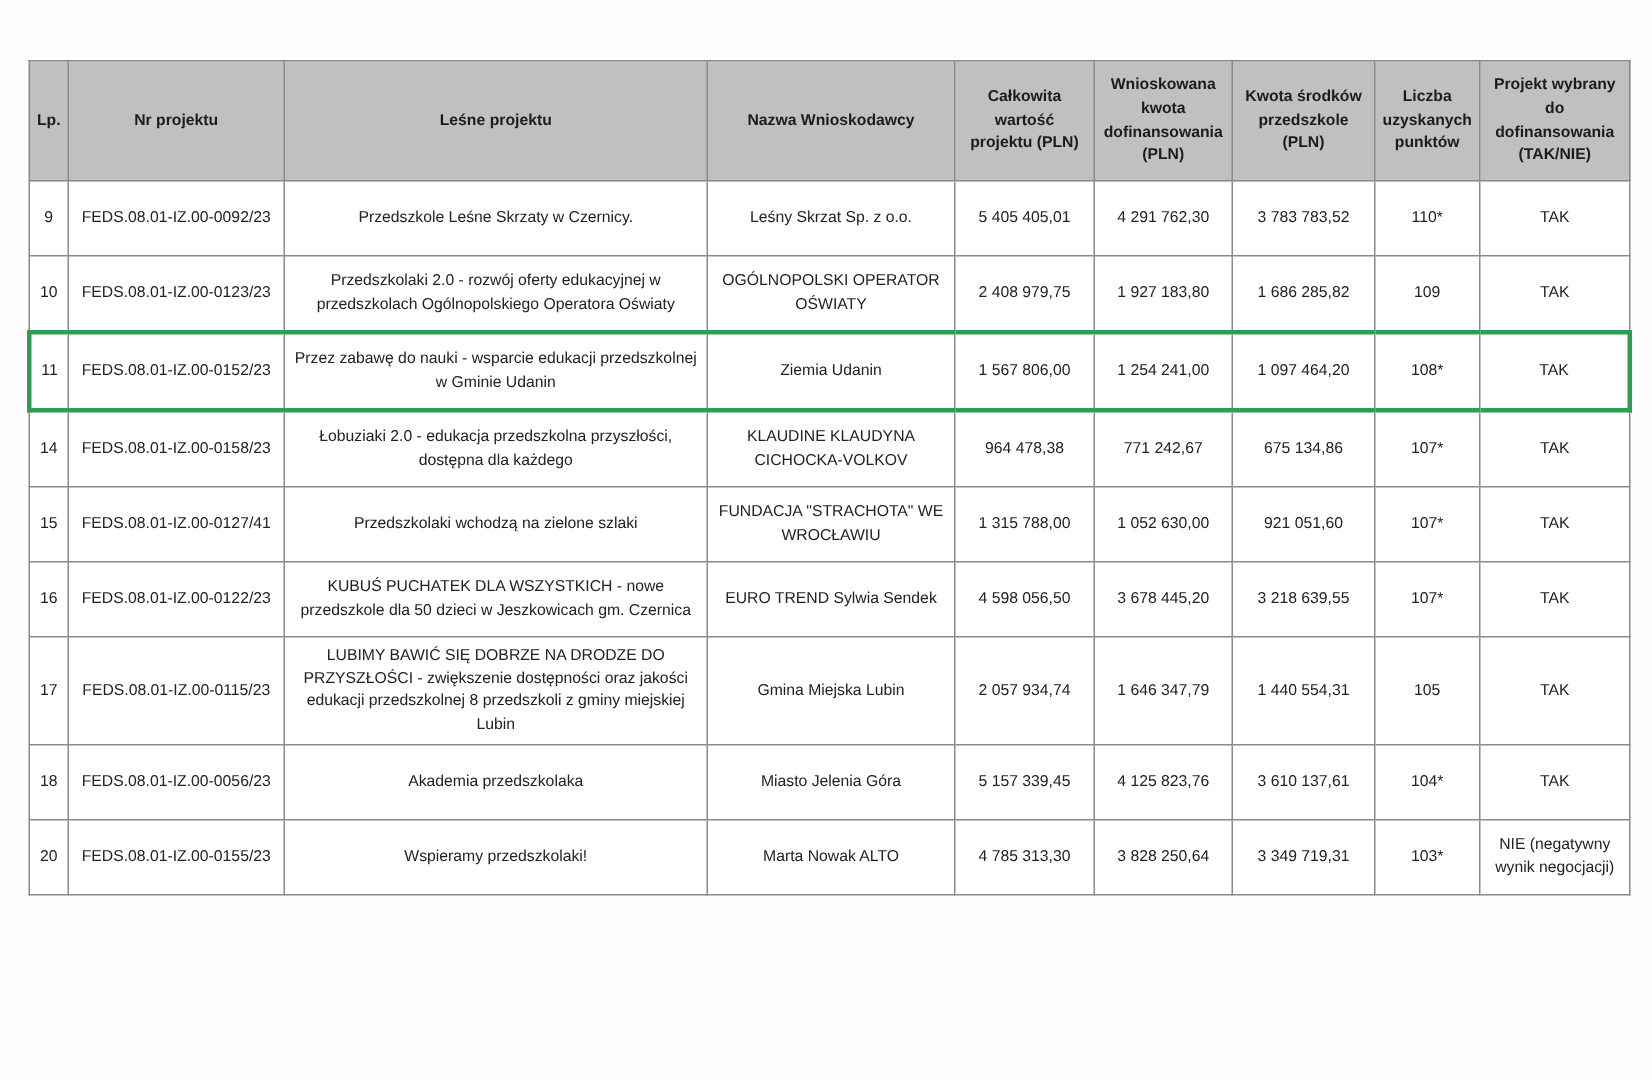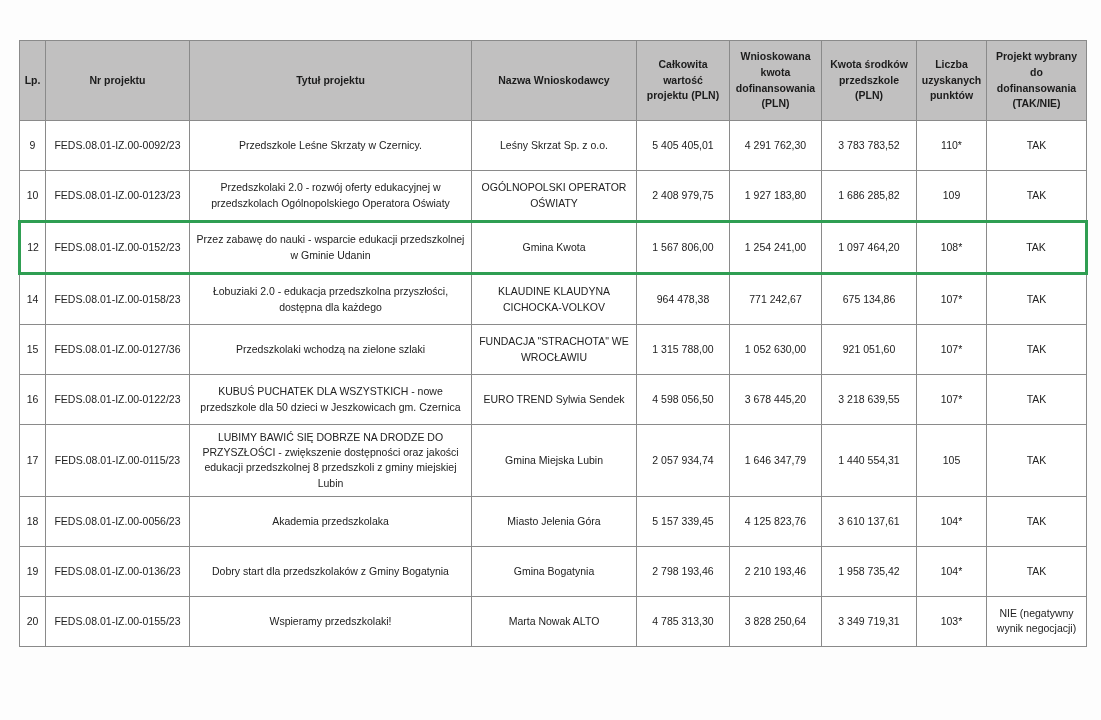--- a/index.html
+++ b/index.html
@@ -70,21 +70,21 @@
       <col style="width:93px">
       <col style="width:92px">
       <col style="width:95px">
       <col style="width:70px">
       <col style="width:100px">
     </colgroup>
     <thead>
       <tr>
         <th>Lp.</th>
         <th>Nr projektu</th>
-        <th>Tytuł projektu</th>
+        <th>Leśne projektu</th>
         <th>Nazwa Wnioskodawcy</th>
         <th>Całkowita wartość projektu (PLN)</th>
         <th>Wnioskowana kwota dofinansowania (PLN)</th>
         <th>Kwota środków przedszkole (PLN)</th>
         <th>Liczba uzyskanych punktów</th>
         <th>Projekt wybrany do dofinansowania (TAK/NIE)</th>
       </tr>
     </thead>
     <tbody>
         <tr>
@@ -103,44 +103,44 @@
           <td>FEDS.08.01-IZ.00-0123/23</td>
           <td>Przedszkolaki 2.0 - rozwój oferty edukacyjnej w przedszkolach Ogólnopolskiego Operatora Oświaty</td>
           <td>OGÓLNOPOLSKI OPERATOR OŚWIATY</td>
           <td>2 408 979,75</td>
           <td>1 927 183,80</td>
           <td>1 686 285,82</td>
           <td>109</td>
           <td>TAK</td>
         </tr>
         <tr class="highlighted">
-          <td>12</td>
+          <td>11</td>
           <td>FEDS.08.01-IZ.00-0152/23</td>
           <td>Przez zabawę do nauki - wsparcie edukacji przedszkolnej w Gminie Udanin</td>
-          <td>Gmina Kwota</td>
+          <td>Ziemia Udanin</td>
           <td>1 567 806,00</td>
           <td>1 254 241,00</td>
           <td>1 097 464,20</td>
           <td>108*</td>
           <td>TAK</td>
         </tr>
         <tr>
           <td>14</td>
           <td>FEDS.08.01-IZ.00-0158/23</td>
           <td>Łobuziaki 2.0 - edukacja przedszkolna przyszłości, dostępna dla każdego</td>
           <td>KLAUDINE KLAUDYNA CICHOCKA-VOLKOV</td>
           <td>964 478,38</td>
           <td>771 242,67</td>
           <td>675 134,86</td>
           <td>107*</td>
           <td>TAK</td>
         </tr>
         <tr>
           <td>15</td>
-          <td>FEDS.08.01-IZ.00-0127/36</td>
+          <td>FEDS.08.01-IZ.00-0127/41</td>
           <td>Przedszkolaki wchodzą na zielone szlaki</td>
           <td>FUNDACJA "STRACHOTA" WE WROCŁAWIU</td>
           <td>1 315 788,00</td>
           <td>1 052 630,00</td>
           <td>921 051,60</td>
           <td>107*</td>
           <td>TAK</td>
         </tr>
         <tr>
           <td>16</td>
@@ -169,31 +169,20 @@
           <td>FEDS.08.01-IZ.00-0056/23</td>
           <td>Akademia przedszkolaka</td>
           <td>Miasto Jelenia Góra</td>
           <td>5 157 339,45</td>
           <td>4 125 823,76</td>
           <td>3 610 137,61</td>
           <td>104*</td>
           <td>TAK</td>
         </tr>
         <tr>
-          <td>19</td>
-          <td>FEDS.08.01-IZ.00-0136/23</td>
-          <td>Dobry start dla przedszkolaków z Gminy Bogatynia</td>
-          <td>Gmina Bogatynia</td>
-          <td>2 798 193,46</td>
-          <td>2 210 193,46</td>
-          <td>1 958 735,42</td>
-          <td>104*</td>
-          <td>TAK</td>
-        </tr>
-        <tr>
           <td>20</td>
           <td>FEDS.08.01-IZ.00-0155/23</td>
           <td>Wspieramy przedszkolaki!</td>
           <td>Marta Nowak ALTO</td>
           <td>4 785 313,30</td>
           <td>3 828 250,64</td>
           <td>3 349 719,31</td>
           <td>103*</td>
           <td>NIE (negatywny wynik negocjacji)</td>
         </tr>

